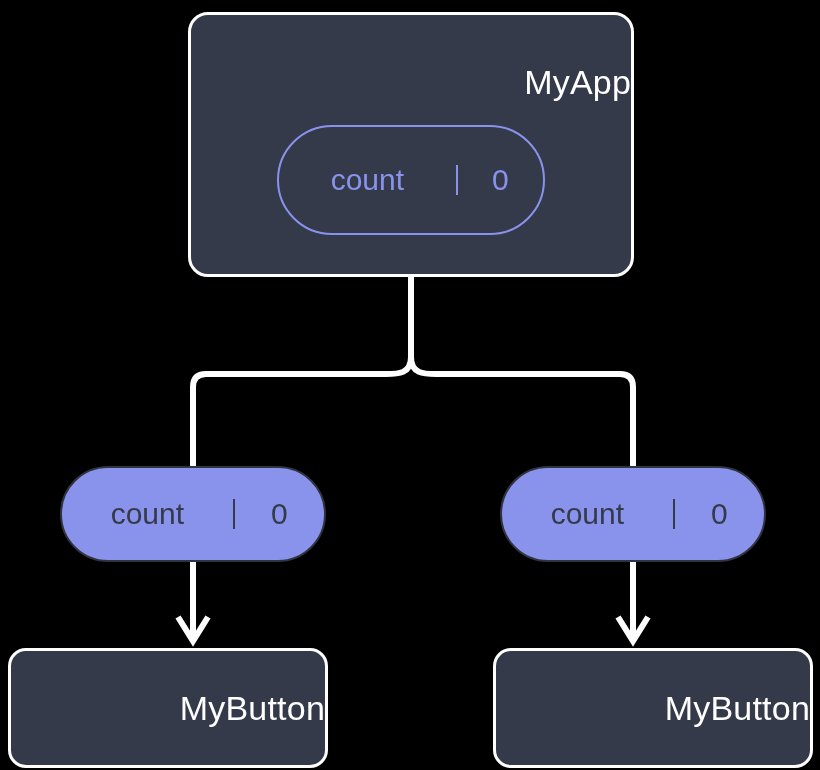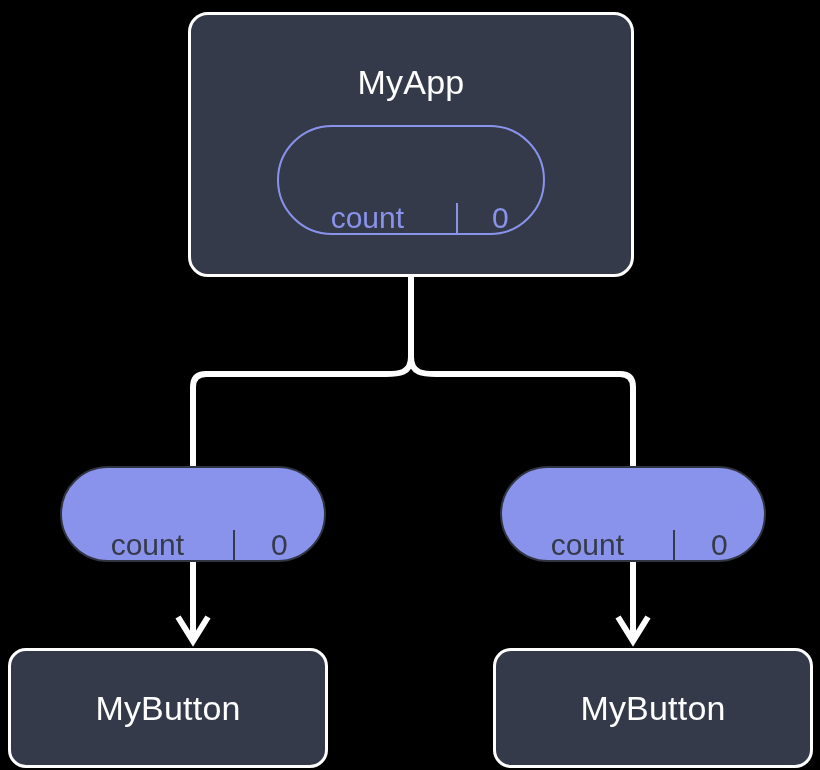--- a/index.html
+++ b/index.html
@@ -27,21 +27,21 @@
 
   
   .component-card {
     position: absolute;
     box-sizing: border-box;
     background: #343A49;
     border: 3px solid #FFFFFF;
     border-radius: 18px;
     display: flex;
     flex-direction: column;
-    align-items: center;
+    align-items: flex-end;
   }
   .card-title {
     color: #FFFFFF;
     font-size: 34px;
     line-height: 1;
     letter-spacing: 0.2px;
     white-space: nowrap;
   }
 
   #card-myapp {
@@ -67,21 +67,21 @@
     width: 320px;
     height: 120px;
     justify-content: center;
   }
 
   
   .state-pill {
     position: absolute;
     box-sizing: border-box;
     display: flex;
-    align-items: flex-end;
+    align-items: center;
     border-radius: 999px;
     overflow: hidden;
   }
   .pill-key, .pill-val {
     display: flex;
     align-items: center;
     justify-content: center;
     font-size: 30px;
     line-height: 1;
     white-space: nowrap;

